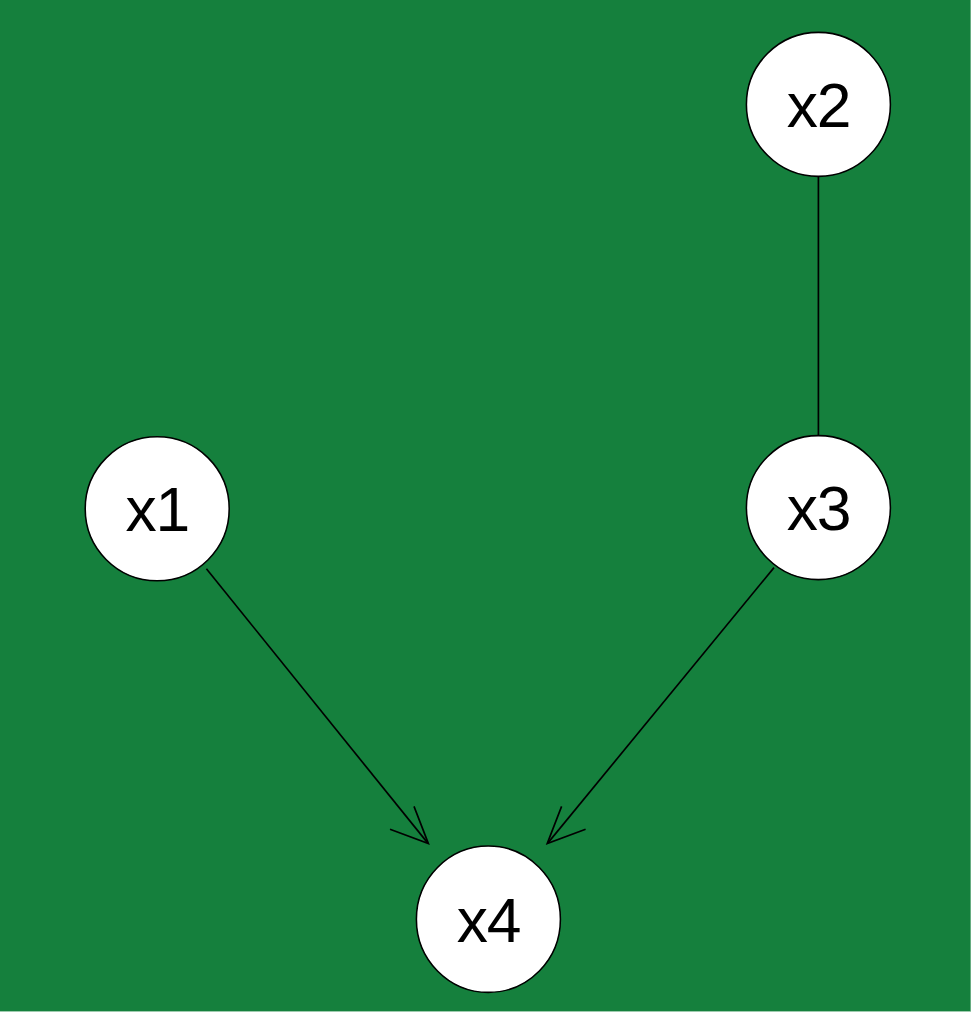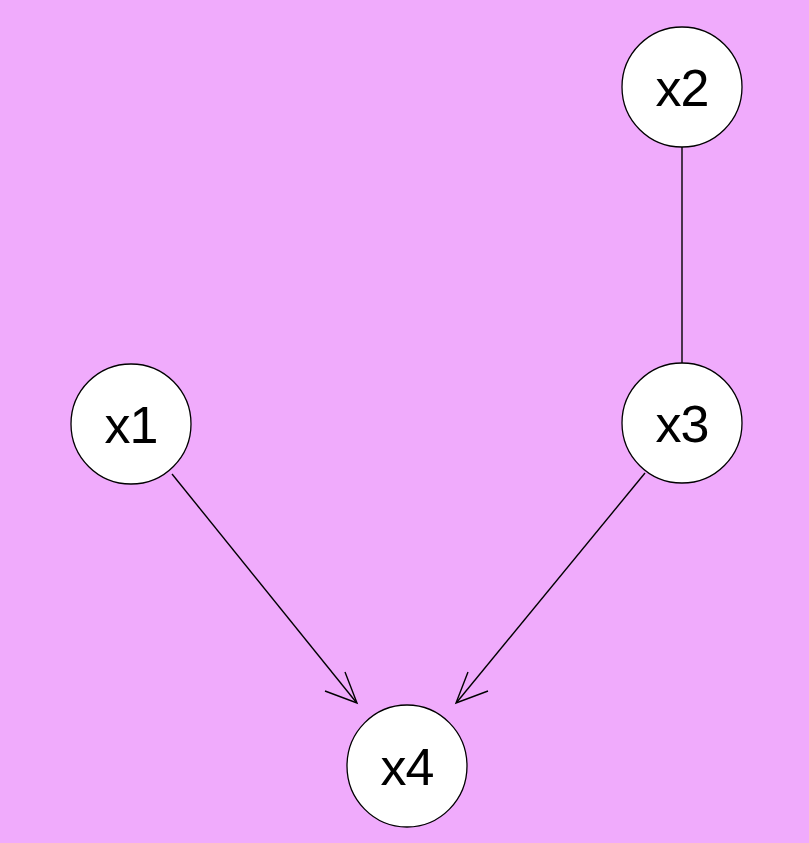--- a/index.html
+++ b/index.html
@@ -8,21 +8,21 @@
     padding: 0;
     background: #ffffff;
   }
   body {
     font-family: "Liberation Sans", sans-serif;
   }
   #canvas-root {
     position: relative;
     width: 809px;
     height: 843px;
-    background: #f0abfc;
+    background: #15803d;
     overflow: hidden;
   }
   #graph-svg {
     display: block;
     width: 809px;
     height: 843px;
   }
   .node-circle {
     fill: #ffffff;
     stroke: #000000;

